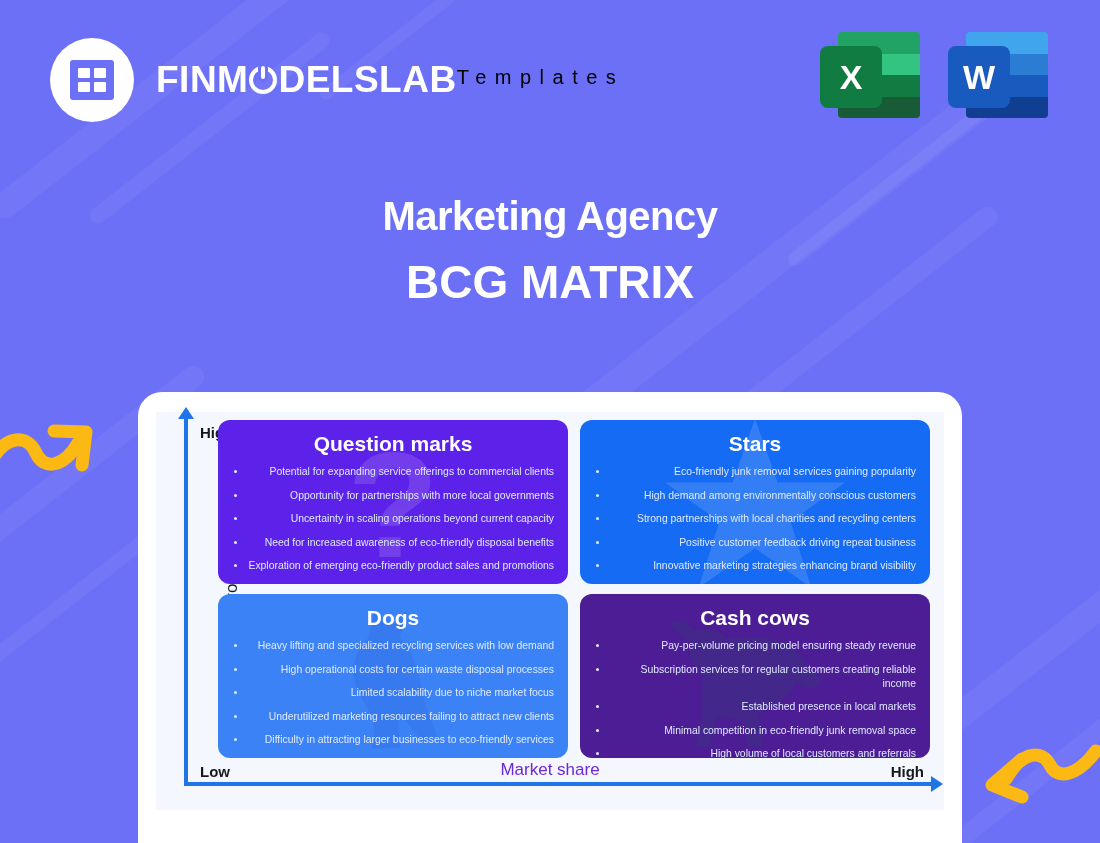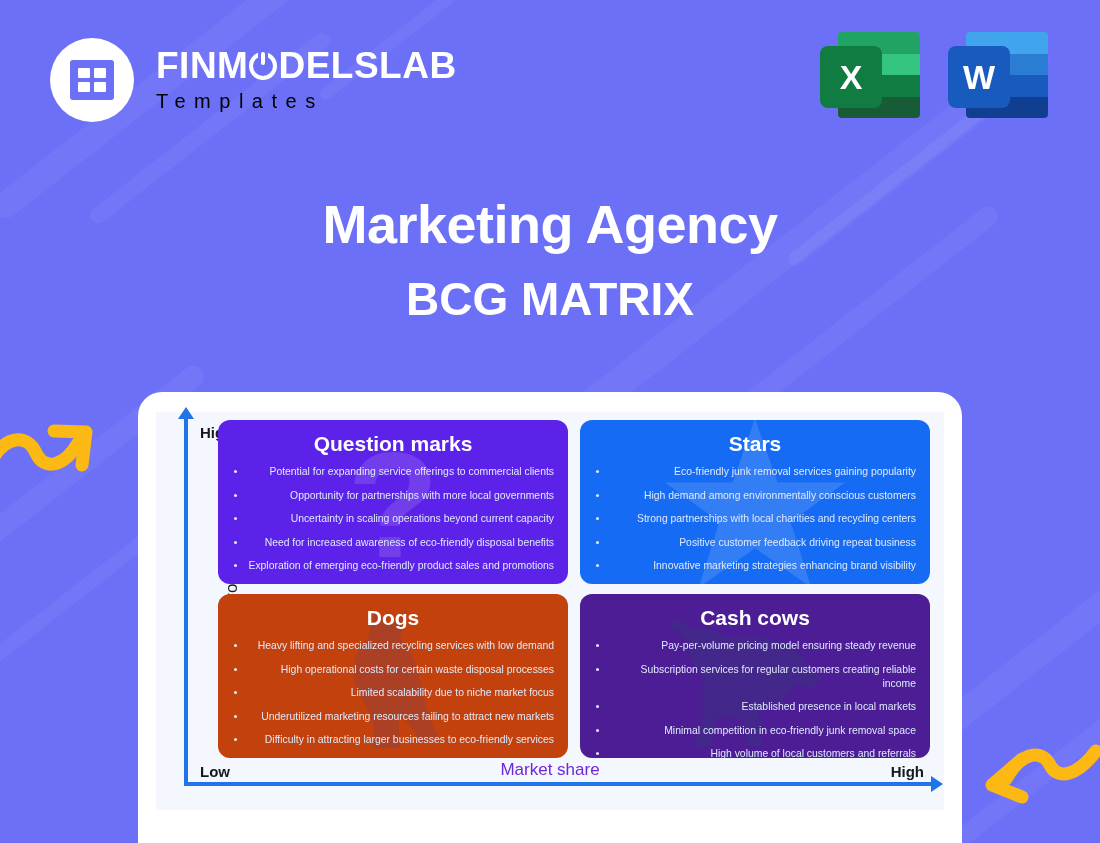--- a/index.html
+++ b/index.html
@@ -32,21 +32,21 @@
   
   .header { position:absolute; top:0; left:0; right:0; height:150px; }
   .logo { position:absolute; left:50px; top:38px; display:flex; align-items:center; gap:22px; }
   .logo-badge {
     width:84px; height:84px; border-radius:50%; background:#fff;
     display:flex; align-items:center; justify-content:center;
   }
   .logo-glyph { width:44px; height:40px; border:4px solid #6b70f7; border-radius:3px;
     display:grid; grid-template-columns:1fr 1fr; grid-template-rows:1fr 1fr; gap:4px; padding:4px; background:#6b70f7; }
   .logo-glyph span { background:#fff; border-radius:1px; }
-  .logo-text { display:flex; flex-direction:column; }
+  .logo-text { display:flex; flex-direction:row; }
   .logo-name { font-size:37px; font-weight:bold; color:#fff; letter-spacing:0.5px; line-height:1.05;
     display:flex; align-items:center; }
   .pwr { position:relative; display:inline-block; width:28px; height:28px; border:4px solid #fff;
     border-radius:50%; margin:0 1px; vertical-align:middle; }
   .pwr::after { content:""; position:absolute; left:50%; top:-4px; transform:translateX(-50%);
     width:4px; height:13px; background:#fff; border-radius:2px; box-shadow:0 0 0 3px #6b70f7; }
   .logo-sub { font-size:20px; color:#000000; letter-spacing:8.5px; margin-top:5px; font-weight:400; }
 
   .office-icons { position:absolute; right:52px; top:26px; display:flex; gap:28px; }
   .off-icon { position:relative; width:100px; height:98px; }
@@ -60,21 +60,21 @@
   .doc .off-back div:nth-child(2){ background:#2b7cd3; }
   .doc .off-back div:nth-child(3){ background:#185abd; }
   .doc .off-back div:nth-child(4){ background:#103f91; }
   .off-front { position:absolute; left:0; top:20px; width:62px; height:62px; border-radius:8px;
     display:flex; align-items:center; justify-content:center; color:#fff; font-size:34px; font-weight:bold; }
   .xls .off-front { background:#107c41; }
   .doc .off-front { background:#185abd; }
 
   
   .title-block { position:absolute; top:193px; left:0; right:0; text-align:center; color:#fff; }
-  .title-1 { font-size:54px; font-weight:bold; letter-spacing:-0.5px; line-height:1.16; }
+  .title-1 { font-size:40px; font-weight:bold; letter-spacing:-0.5px; line-height:1.16; }
   .title-2 { font-size:46px; font-weight:bold; letter-spacing:0px; line-height:1.16; margin-top:17px; }
 
   
   .card {
     position:absolute; left:138px; top:392px; width:824px; height:480px;
     background:#ffffff; border-radius:24px 24px 0 0; padding:20px 18px 0 18px;
   }
   .chart {
     position:relative; width:100%; height:398px; background:#f4f8fe;
     padding:0 0 0 0;
@@ -102,21 +102,21 @@
   .quad { position:relative; border-radius:12px; overflow:hidden; padding:12px 14px 10px 14px; }
   .q-title { text-align:center; color:#fff; font-size:21px; font-weight:bold; margin-bottom:9px; position:relative; z-index:2; }
   .q-list { list-style:none; position:relative; z-index:2;text-align:right; }
   .q-list li { position:relative; padding-left:15px; color:#dfeafc; font-size:10.4px; line-height:1.35; margin-bottom:9.5px; }
   .q-list li::before { content:""; position:absolute; left:2px; top:5px; width:3.2px; height:3.2px;
     border-radius:50%; background:#dfeafc; }
   .watermark { position:absolute; left:50%; top:52%; transform:translate(-50%,-50%);
     opacity:0.13; z-index:1; pointer-events:none; }
   .q-question { background:#5d22e9; }
   .q-stars    { background:#166bf4; }
-  .q-dogs     { background:#c2410c; }
+  .q-dogs     { background:#3b82f6; }
   .q-cash     { background:#4c1d95; }
   .wm-q { font-size:150px; font-weight:bold; color:#fff; line-height:1; }
 
   
   .arrow { position:absolute; pointer-events:none; }
   .arrow-left { left:-12px; top:405px; width:140px; height:80px; }
   .arrow-right { left:970px; top:735px; width:130px; height:80px; }
 </style>
 </head>
 <body>
@@ -237,21 +237,21 @@
         <svg class="watermark" width="150" height="160" viewBox="0 0 80 90">
           <path d="M30 6 L26 22 C20 28 17 36 18 44 C19 52 24 58 27 64 C30 70 30 78 28 84
                    L44 84 C44 76 42 70 44 64 C48 70 52 74 56 80 L66 80 C62 70 58 60 56 50
                    C54 38 50 28 44 22 L48 6 L40 14 L36 14 Z" fill="#1d3fc4"></path>
         </svg>
         <div class="q-title">Dogs</div>
         <ul class="q-list">
           <li>Heavy lifting and specialized recycling services with low demand</li>
           <li>High operational costs for certain waste disposal processes</li>
           <li>Limited scalability due to niche market focus</li>
-          <li>Underutilized marketing resources failing to attract new markets</li>
+          <li>Underutilized marketing resources failing to attract new clients</li>
           <li>Difficulty in attracting larger businesses to eco-friendly services</li>
         </ul>
       </div>
 
       <div class="quad q-cash">
         <svg class="watermark" width="190" height="150" viewBox="0 0 100 80">
           <path d="M18 14 C12 8 6 8 4 12 C8 14 12 18 16 22 C14 28 16 34 22 36
                    L22 60 L18 76 L26 76 L30 60 L44 62 L46 76 L54 76 L52 58
                    C60 56 68 50 72 42 L80 46 L86 40 L78 34 C74 24 64 18 52 18
                    L34 18 C30 14 24 12 18 14 Z" fill="#0a6b46"></path>

